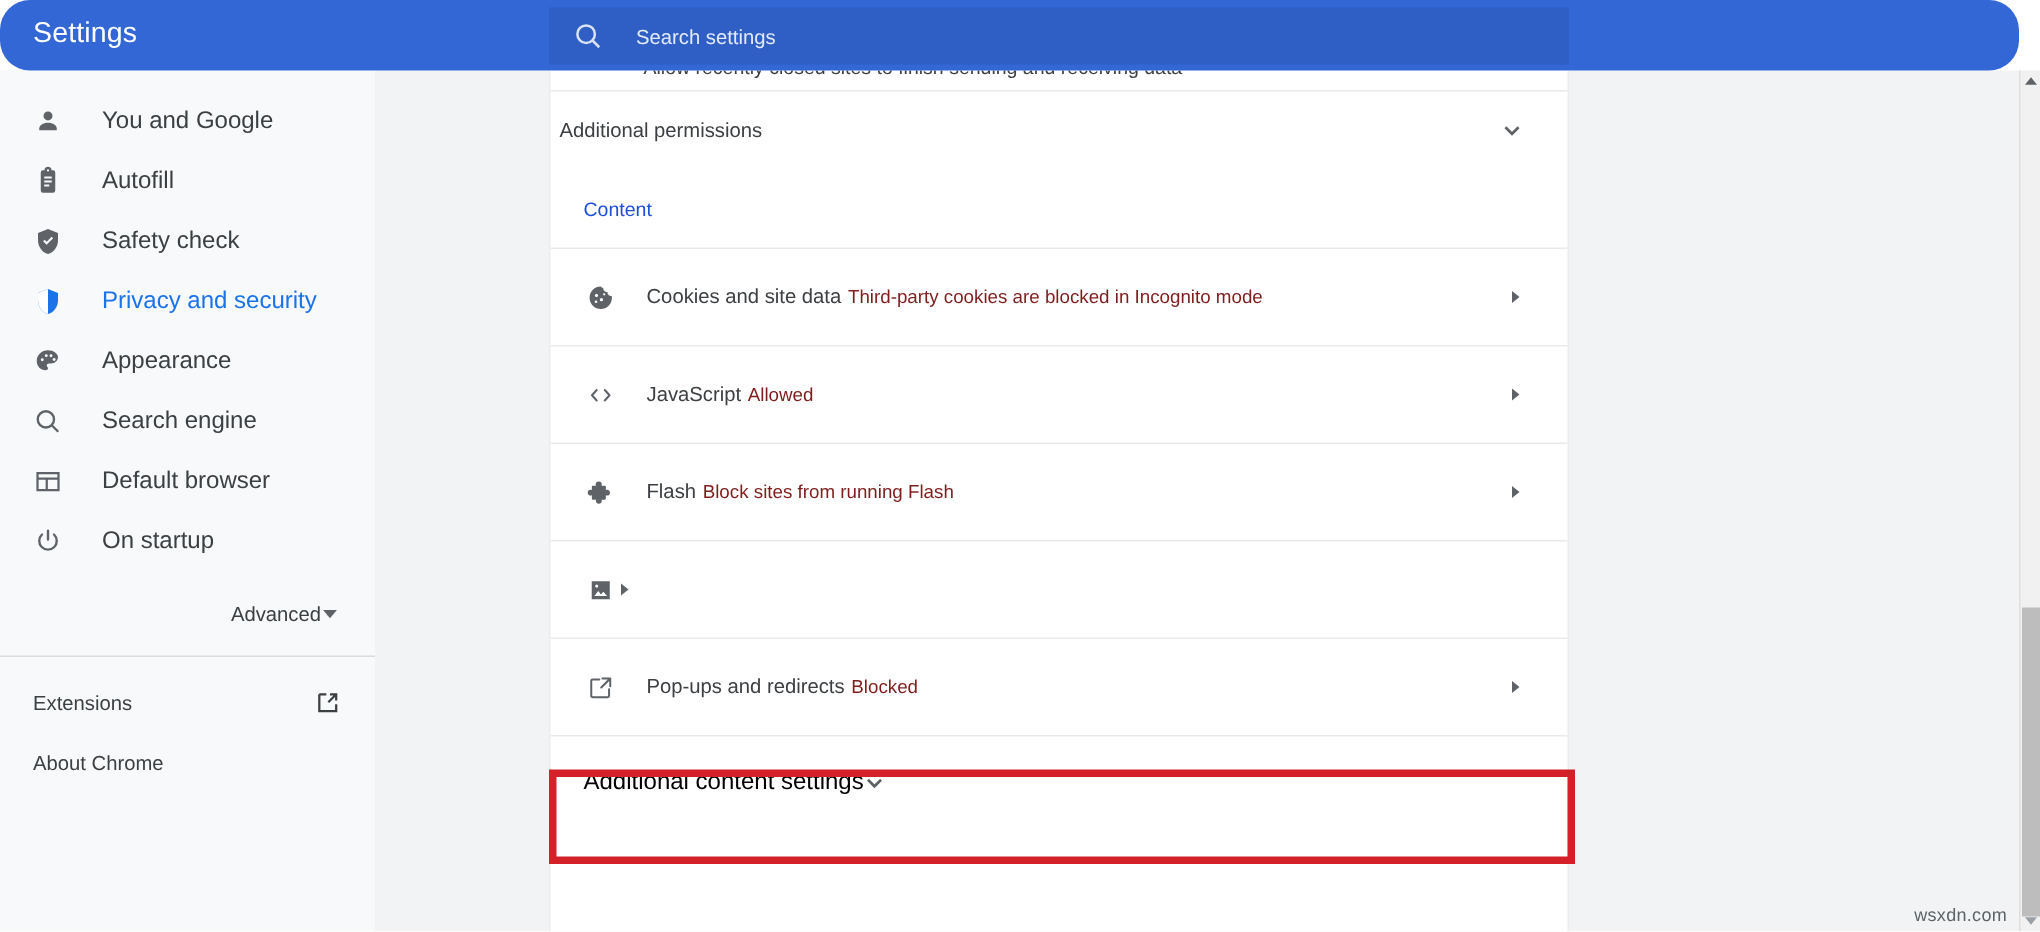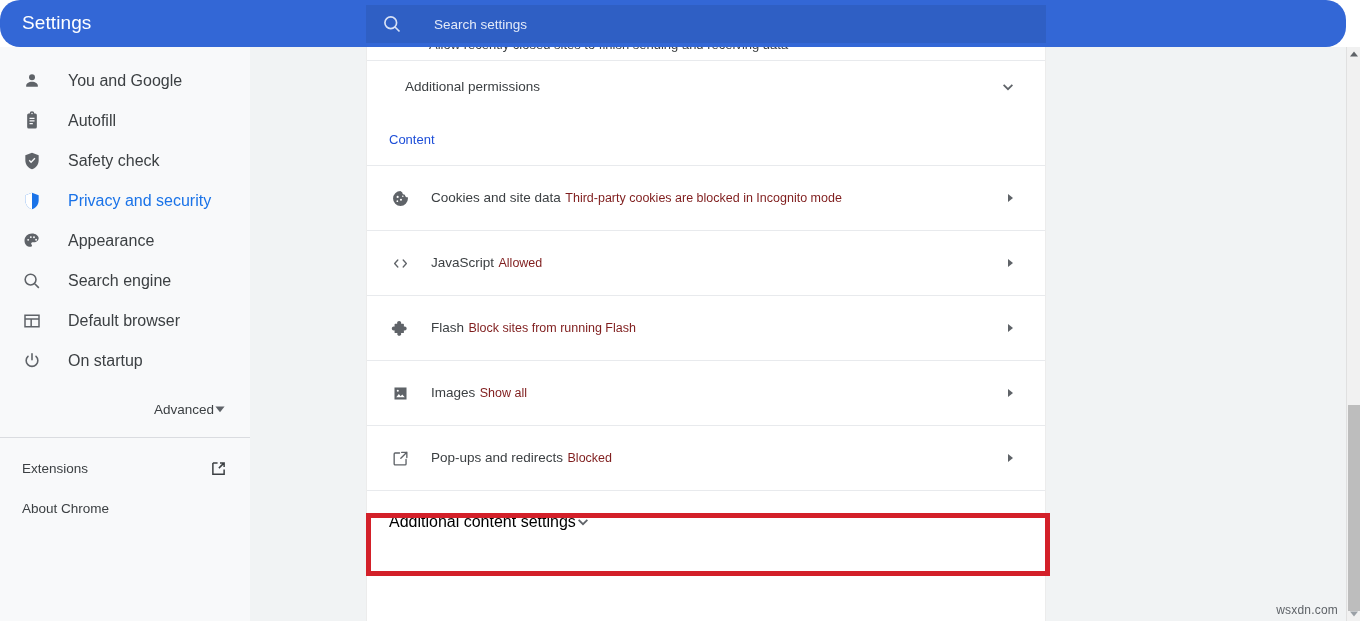--- a/index.html
+++ b/index.html
@@ -57,21 +57,21 @@
   }
 
   #search-icon {
     width: 20px; height: 20px;
     flex: 0 0 20px;
     display: block;
     opacity: .92;
   }
 
   #search-placeholder {
-    margin-left: 32px;
+    margin-left: 22px;
     font-size: 13.5px;
     color: #e3eaf8;
     white-space: nowrap;
   }
 
   
   #body-area {
     position: absolute;
     top: 47px; left: 0;
     width: 1346px;
@@ -188,21 +188,21 @@
     top: -10px;
     font-size: 13px;
     color: #3c4043;
     white-space: nowrap;
   }
 
   .expand-row {
     display: flex;
     align-items: center;
     height: 52px;
-    padding: 0 30px 0 38px;
+    padding: 0 30px 0 6px;
     cursor: pointer;
     border-bottom: 1px solid transparent;
   }
   .expand-row .expand-label {
     flex: 1;
     font-size: 13.5px;
     color: #3c4043;
     white-space: nowrap;
   }
   .chev-down {
@@ -508,24 +508,20 @@
       </div>
 
       <div class="content-row">
         <span class="row-icon-wrap">
           <svg class="row-icon" viewBox="0 0 24 24">
             <path d="M4.4 4.4h15.2v15.2H4.4z"></path>
             <path fill="#ffffff" d="m6.6 16.8 3.3-4.2 2.3 2.9 2-2.3 3.2 3.6z"></path>
             <circle cx="8.6" cy="8.5" r="1.3" fill="#ffffff"></circle>
           </svg>
         </span>
-        <span class="row-texts">
-          <span class="row-title">Images</span>
-          <span class="row-sub">Show all</span>
-        </span>
         <svg class="arrow-right" viewBox="0 0 10 12">
           <path d="M3 2l5 4-5 4z"></path>
         </svg>
       </div>
 
       <div class="content-row">
         <span class="row-icon-wrap">
           <svg class="row-icon" viewBox="0 0 24 24">
             <path fill="none" stroke="#5f6368" stroke-width="1.7" stroke-linecap="round" stroke-linejoin="round" d="M19 13.2v5.6c0 .6-.5 1.2-1.2 1.2H5.2c-.7 0-1.2-.6-1.2-1.2V6.2c0-.7.5-1.2 1.2-1.2h5.6M13.4 4.2H20v6.6M20 4.2l-7.6 7.6"></path>
           </svg>

